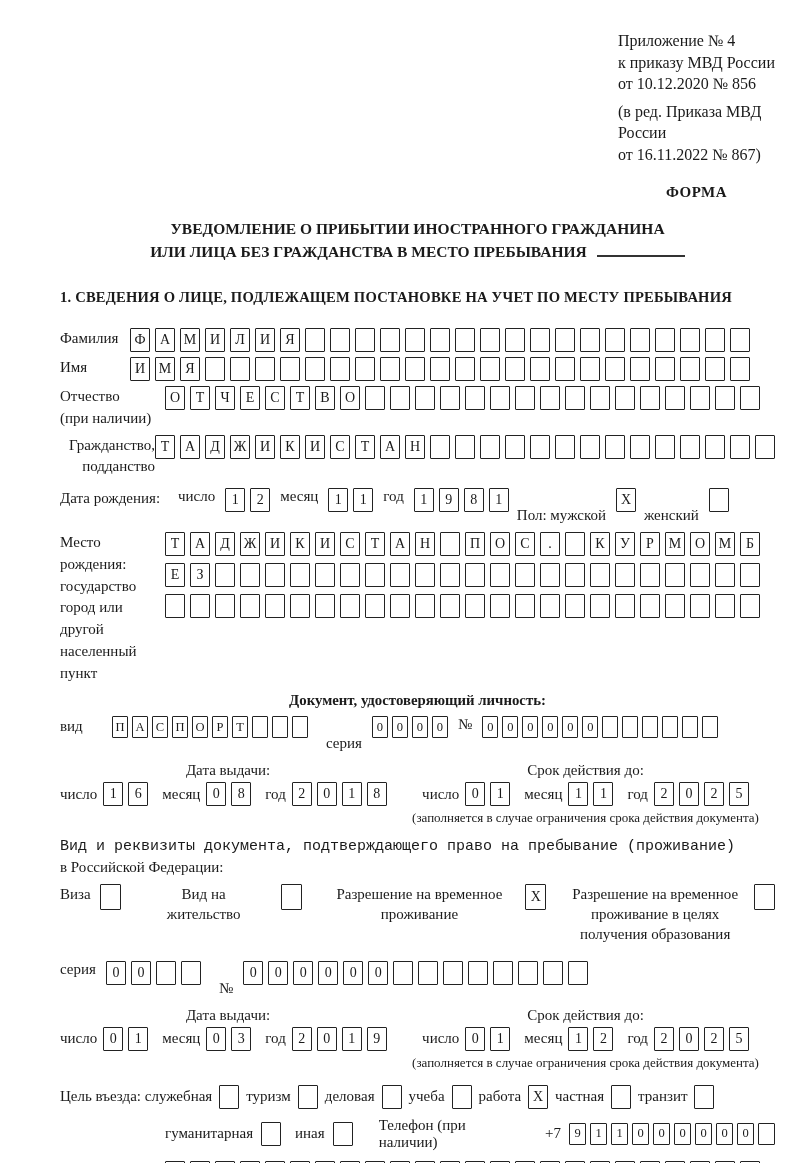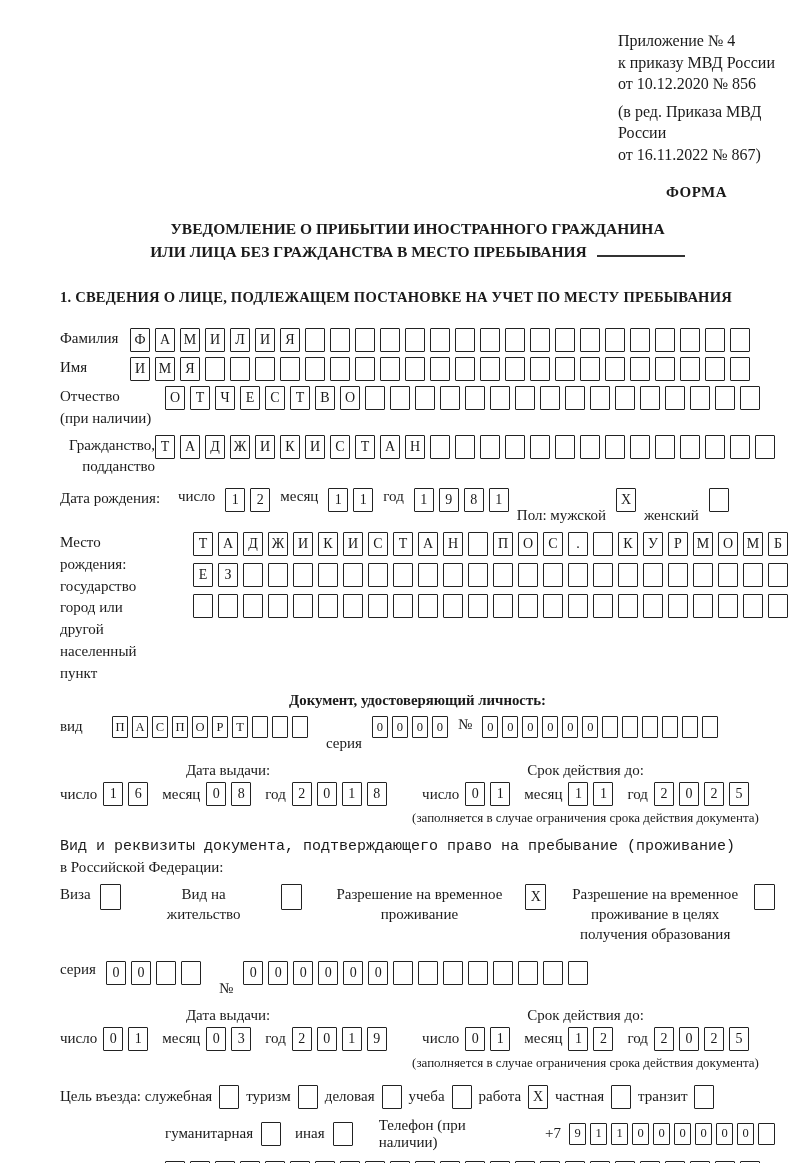--- a/index.html
+++ b/index.html
@@ -212,21 +212,21 @@
     <span class="ml mr">Пол: мужской</span>
     <div class="cells">
         <span class="cell">X</span>
       </div>
     <span class="ml mr">женский</span>
     <div class="cells">
         <span class="cell"></span>
       </div>
   </div>
 
-  <div class="row top" style="margin-top:8px;gap:28px;">
+  <div class="row top" style="margin-top:8px;">
     <div class="lbl w105">
       <div>Место рождения:</div>
       <div>государство</div>
       <div>город или другой</div>
       <div>населенный пункт</div>
     </div>
     <div class="stackrows">
       <div class="cells">
           <span class="cell">Т</span>
           <span class="cell">А</span>

